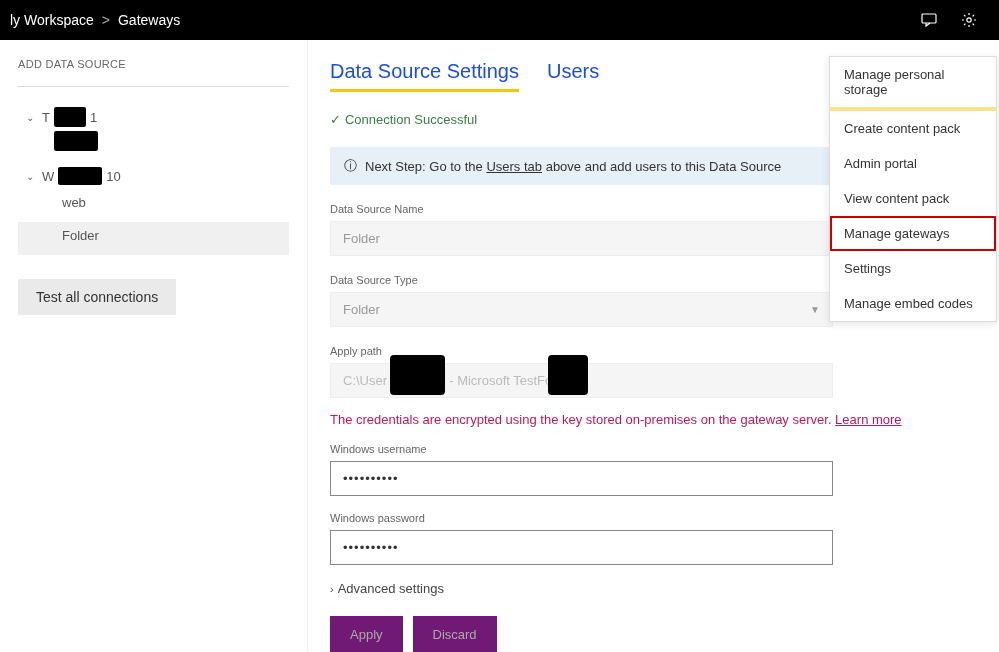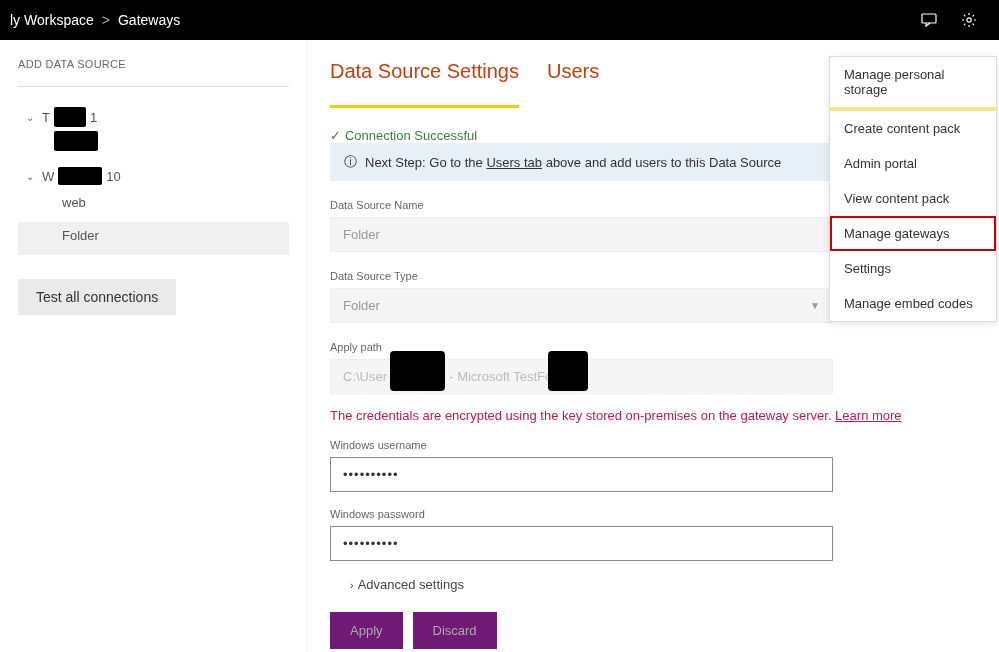--- a/index.html
+++ b/index.html
@@ -19,42 +19,42 @@
     .add-ds { font-size: 11px; letter-spacing: 0.3px; color: #666; padding-bottom: 16px; border-bottom: 1px solid #ddd; margin-bottom: 16px; }
     .tree-item { display: flex; align-items: center; font-size: 13px; color: #555; padding: 4px 0 4px 8px; gap: 4px; }
     .chevron { font-size: 10px; color: #666; width: 12px; }
     .redact { display: inline-block; background: #000; height: 14px; border-radius: 2px; }
     .tree-child { font-size: 13px; color: #555; padding: 6px 0 12px 44px; }
     .tree-child.selected { background: #f0f0f0; }
     .test-btn { margin-top: 24px; background: #eaeaea; border: none; padding: 10px 18px; font-size: 14px; color: #333; cursor: pointer; }
 
     .main { flex: 1; padding: 20px 22px; }
     .tabs { display: flex; gap: 28px; margin-bottom: 20px; }
-    .tab { font-size: 20px; font-weight: 300; padding-bottom: 22px; cursor: pointer; color: #c2410c; }
+    .tab { font-size: 20px; font-weight: 300; padding-bottom: 6px; cursor: pointer; color: #1d4ed8; }
     .tab.active { border-bottom: 3px solid #f2c811; }
 
-    .status { color: #3a7d44; font-size: 13px; margin-bottom: 0; }
+    .status { color: #3a7d44; font-size: 13px; margin-bottom: 20px; }
     .status-check { color: #3a7d44; margin-right: 4px; }
 
     .info-bar { background: #e7eff7; padding: 10px 14px; font-size: 13px; color: #333; border-radius: 2px; margin-bottom: 18px; display:flex; align-items:center; gap:8px;}
     .info-bar .link { text-decoration: underline; cursor: pointer; }
 
     .field-label { font-size: 11px; color: #666; margin-bottom: 6px; }
     .field-input { width: 503px; background: #f5f5f5; border: 1px solid #eee; padding: 9px 12px; font-size: 13px; color: #999; margin-bottom: 18px; }
     .field-select { width: 503px; background: #f5f5f5; border: 1px solid #eee; padding: 9px 12px; font-size: 13px; color: #999; margin-bottom: 18px; display: flex; justify-content: space-between; align-items: center; cursor: pointer; }
     .path-box { position: relative; width: 503px; margin-bottom: 14px; }
     .path-input { width: 100%; background: #f5f5f5; border: 1px solid #eee; padding: 9px 12px; font-size: 13px; color: #bbb; }
     .path-redact { position: absolute; background: #000; top: -8px; height: 40px; border-radius: 4px; }
 
     .enc-text { font-size: 13px; color: #be185d; margin-bottom: 16px; }
     .enc-text .link { text-decoration: underline; cursor: pointer; }
 
     .cred-input { width: 503px; border: 1px solid #888; padding: 9px 12px; font-size: 13px; color: #333; margin-bottom: 16px; letter-spacing: 1px; }
 
-    .advanced { font-size: 13px; color: #444; cursor: pointer; margin-bottom: 20px; margin-left: 20px; }
+    .advanced { font-size: 13px; color: #444; cursor: pointer; margin-bottom: 20px; }
     .advanced .chev { font-size: 11px; margin-right: 4px; }
 
     .btn-row { display: flex; gap: 10px; }
     .btn { background: #701a75; border: none; padding: 11px 20px; font-size: 13px; color: #aaa; cursor: pointer; }
 
     .dropdown-menu { position: absolute; top: 16px; right: 2px; width: 168px; background: #fff; border: 1px solid #ddd; box-shadow: 0 2px 8px rgba(0,0,0,0.1); z-index: 10; }
     .menu-item { padding: 10px 14px; font-size: 13px; color: #333; cursor: pointer; }
     .menu-item.highlighted { outline: 2px solid #c00; outline-offset: -2px; }
     .menu-progress { height: 4px; background: #f2c811; opacity: 0.5; width: 100%; }
   </style>

